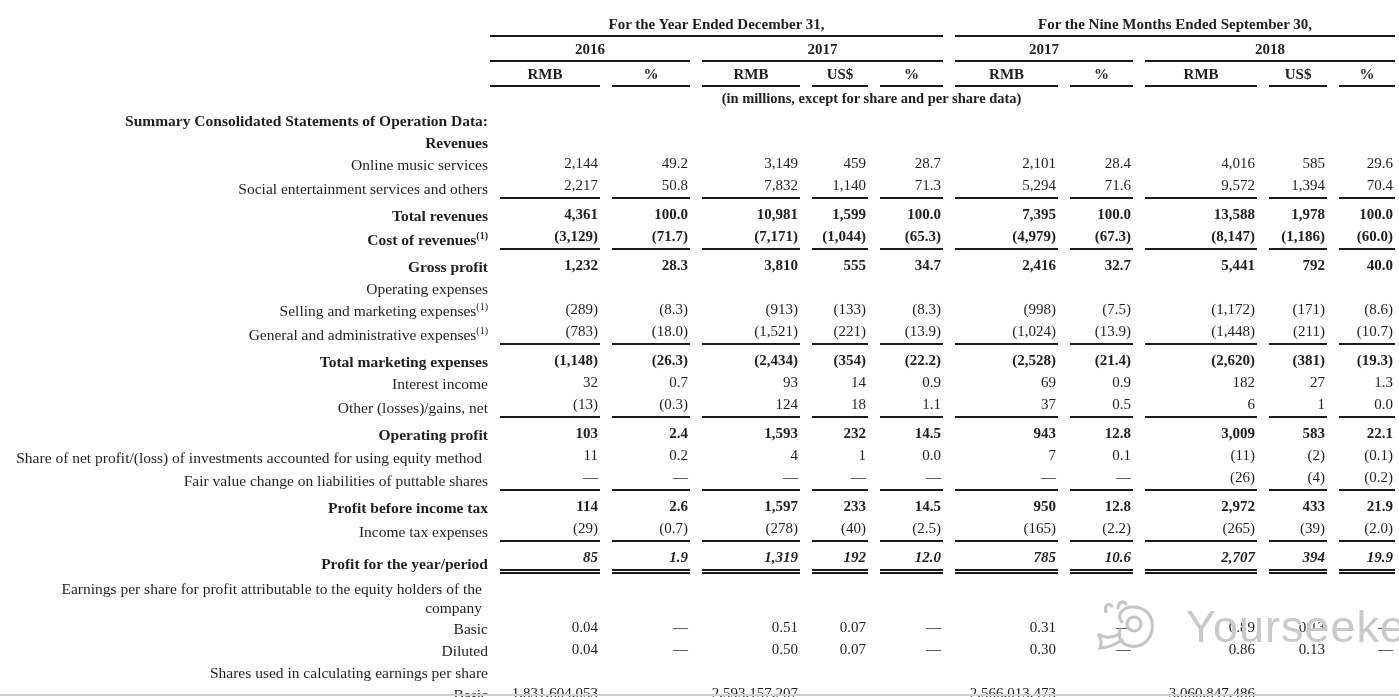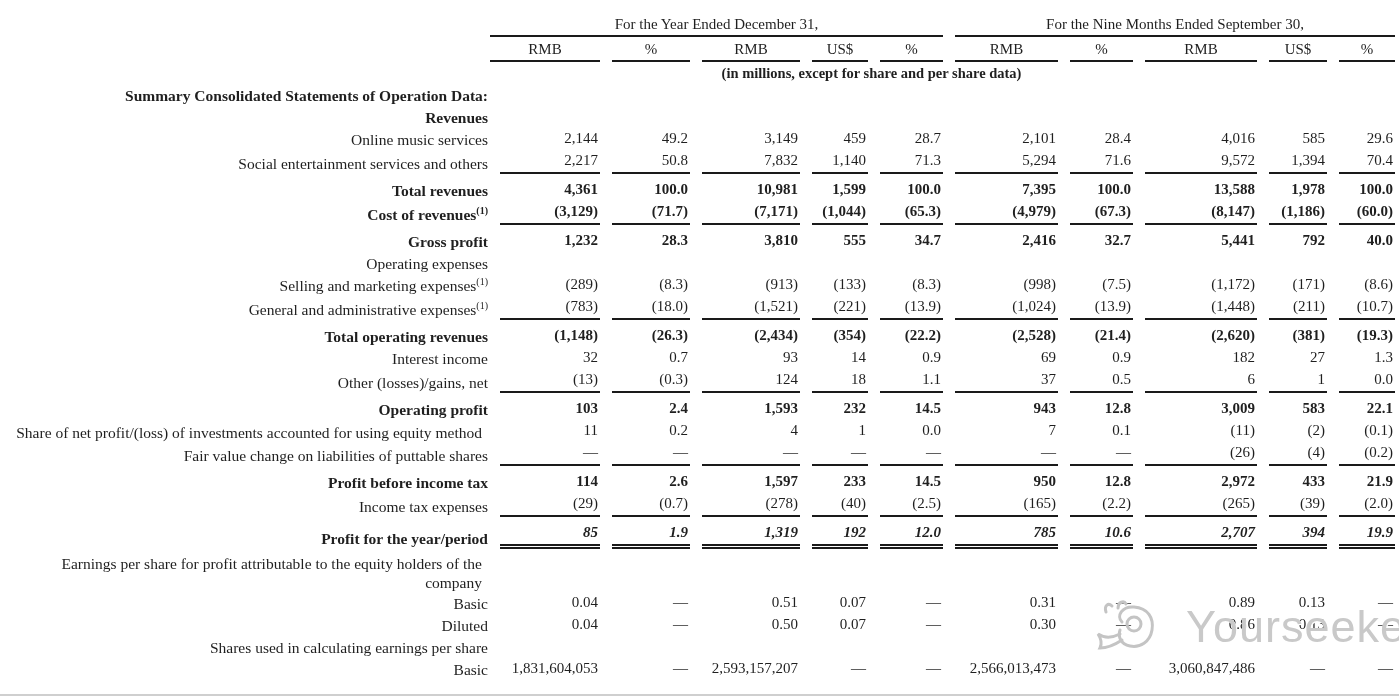--- a/index.html
+++ b/index.html
@@ -1,21 +1,21 @@
 <!DOCTYPE html>
 <html><head>
 <meta charset="utf-8">
 <style>
   html,body{margin:0;padding:0;background:#fff;}
   body{width:1399px;height:697px;position:relative;overflow:hidden;
        font-family:"Liberation Serif",serif;color:#1f1f1f;}
   .sheet{position:absolute;left:0;top:12px;width:1399px;}
   table{border-collapse:collapse;table-layout:fixed;width:1395px;}
   td,th{padding:0;vertical-align:bottom;font-weight:normal;}
-  thead th{font-weight:normal;}
+  thead th{font-weight:bold;}
   thead tr{height:25px;}
   tbody tr{height:22px;}
   th .in{text-align:center;line-height:21px;border-bottom:2px solid #1a1a1a;
          font-size:15px;white-space:nowrap;}
   th{padding-left:12px;}
   th.first{padding-left:2px;}
   td.lbl{text-align:right;padding-left:8px;line-height:21px;font-size:15.5px;}
   td.num{padding-left:12px;}
   td.num .in{text-align:right;padding:0 2px 1px 0;line-height:21px;font-size:15px;
              white-space:nowrap;}
@@ -59,20 +59,35 @@
         <td></td>
         <th colspan="5" class="first">
           <div class="in">For the Year Ended December 31,</div>
         </th>
         <th colspan="5">
           <div class="in">For the Nine Months Ended September 30,</div>
         </th>
       </tr>
       <tr>
         <td></td>
+        <th colspan="2" class="first">
+          <div class="in">2016</div>
+        </th>
+        <th colspan="3">
+          <div class="in">2017</div>
+        </th>
+        <th colspan="2">
+          <div class="in">2017</div>
+        </th>
+        <th colspan="3">
+          <div class="in">2018</div>
+        </th>
+      </tr>
+      <tr>
+        <td></td>
         <th class="first">
             <div class="in">RMB</div>
           </th>
         <th>
             <div class="in">%</div>
           </th>
         <th>
             <div class="in">RMB</div>
           </th>
         <th>
@@ -427,21 +442,21 @@
             <div class="in">(1,448)</div>
           </td>
           <td class="num">
             <div class="in">(211)</div>
           </td>
           <td class="num">
             <div class="in">(10.7)</div>
           </td>
         </tr>
         <tr class="bold after-rule">
-          <td class="lbl"><span>Total operating revenues</span></td>
+          <td class="lbl"><span>Total marketing expenses</span></td>
           <td class="num">
             <div class="in">(1,148)</div>
           </td>
           <td class="num">
             <div class="in">(26.3)</div>
           </td>
           <td class="num">
             <div class="in">(2,434)</div>
           </td>
           <td class="num">

